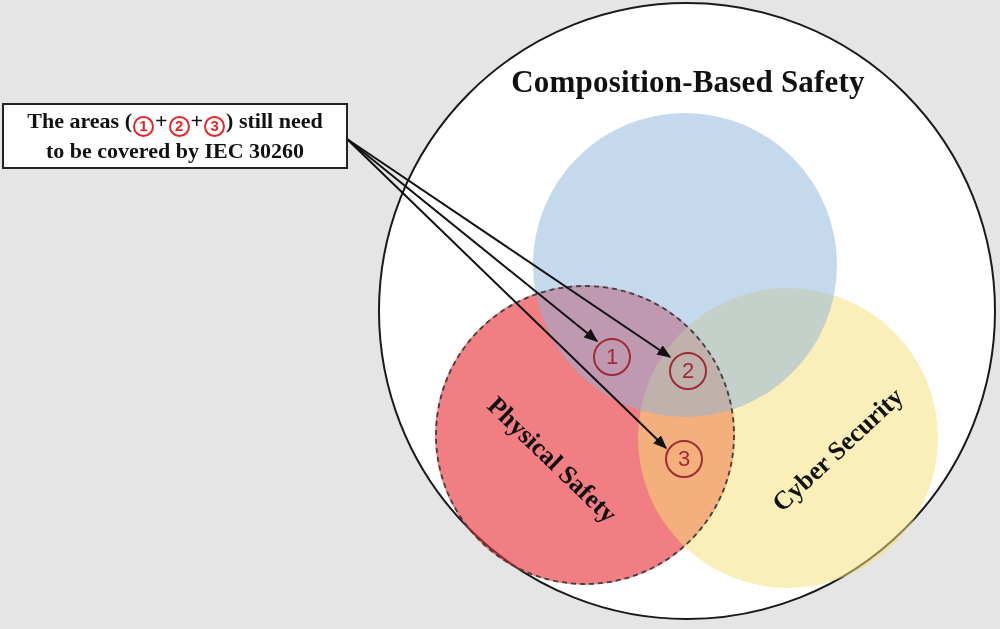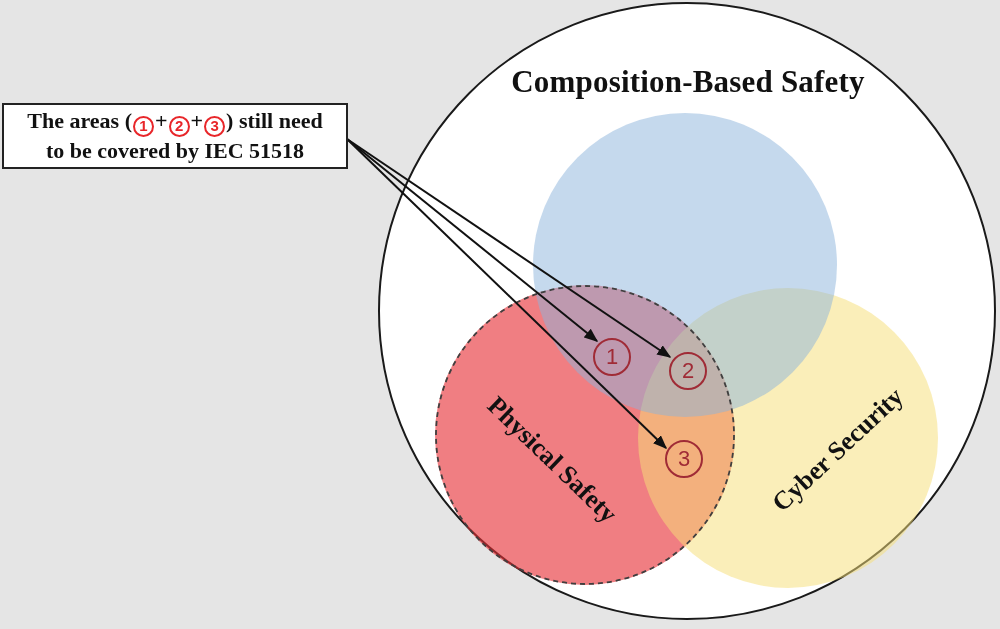--- a/index.html
+++ b/index.html
@@ -130,16 +130,16 @@
   <div class="set-label label-cyber">Cyber Security</div>
 
   <div class="marker m1">1</div>
   <div class="marker m2">2</div>
   <div class="marker m3">3</div>
 
   <div class="callout">
     <div class="callout-line">
       <span>The areas (</span><span class="badge">1</span><span>+</span><span class="badge">2</span><span>+</span><span class="badge">3</span><span>) still need</span>
     </div>
-    <div class="callout-line">to be covered by IEC 51518</div>
+    <div class="callout-line">to be covered by IEC 30260</div>
   </div>
 
 </div>
 
 </body></html>

